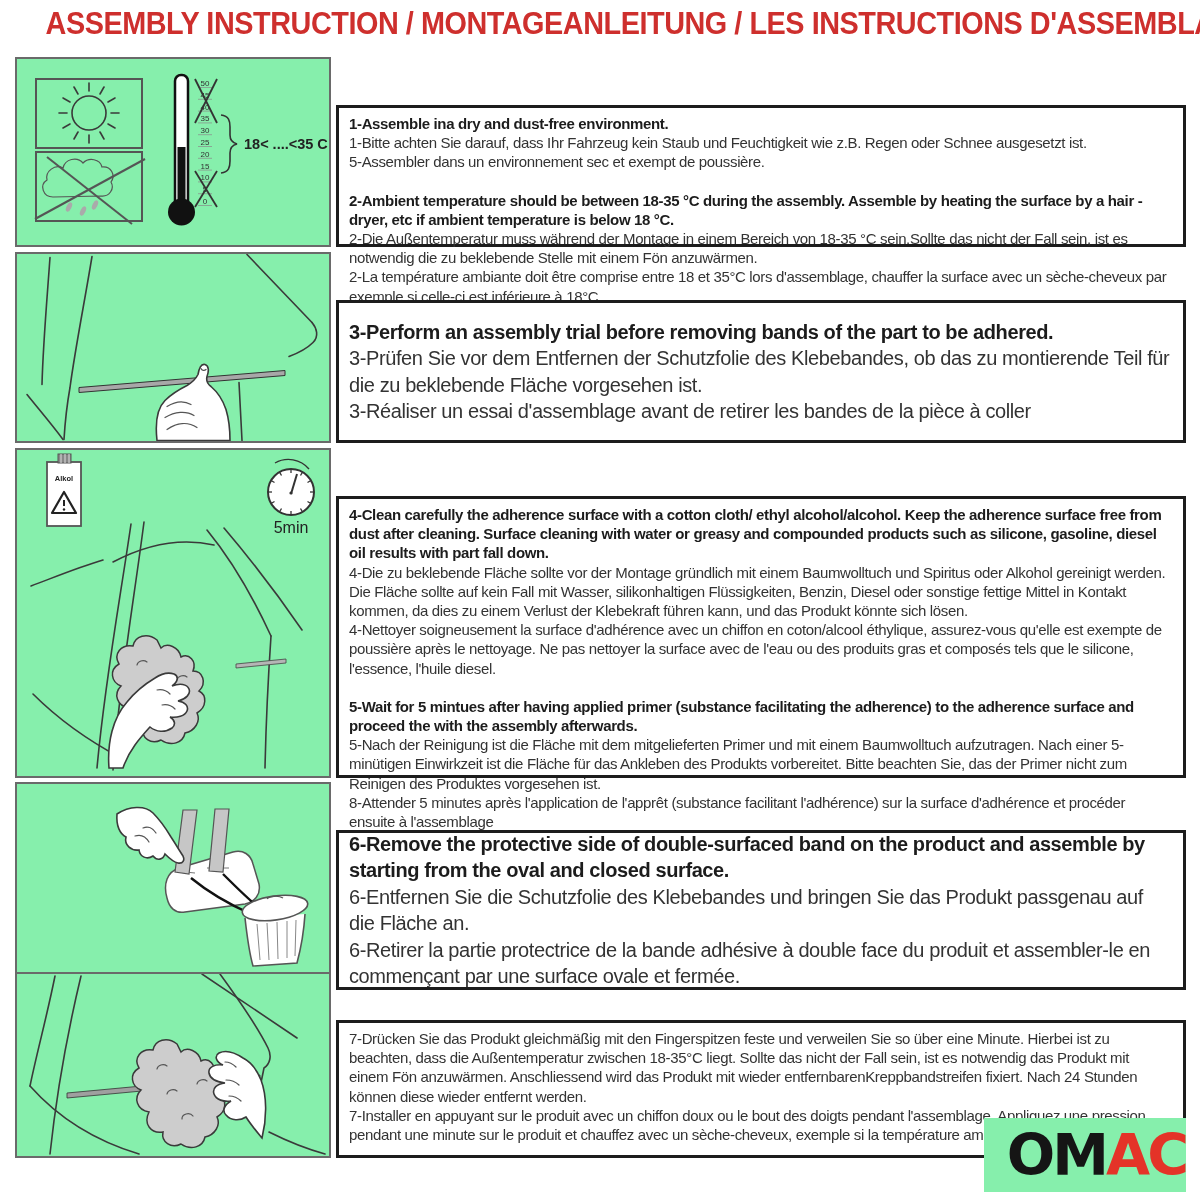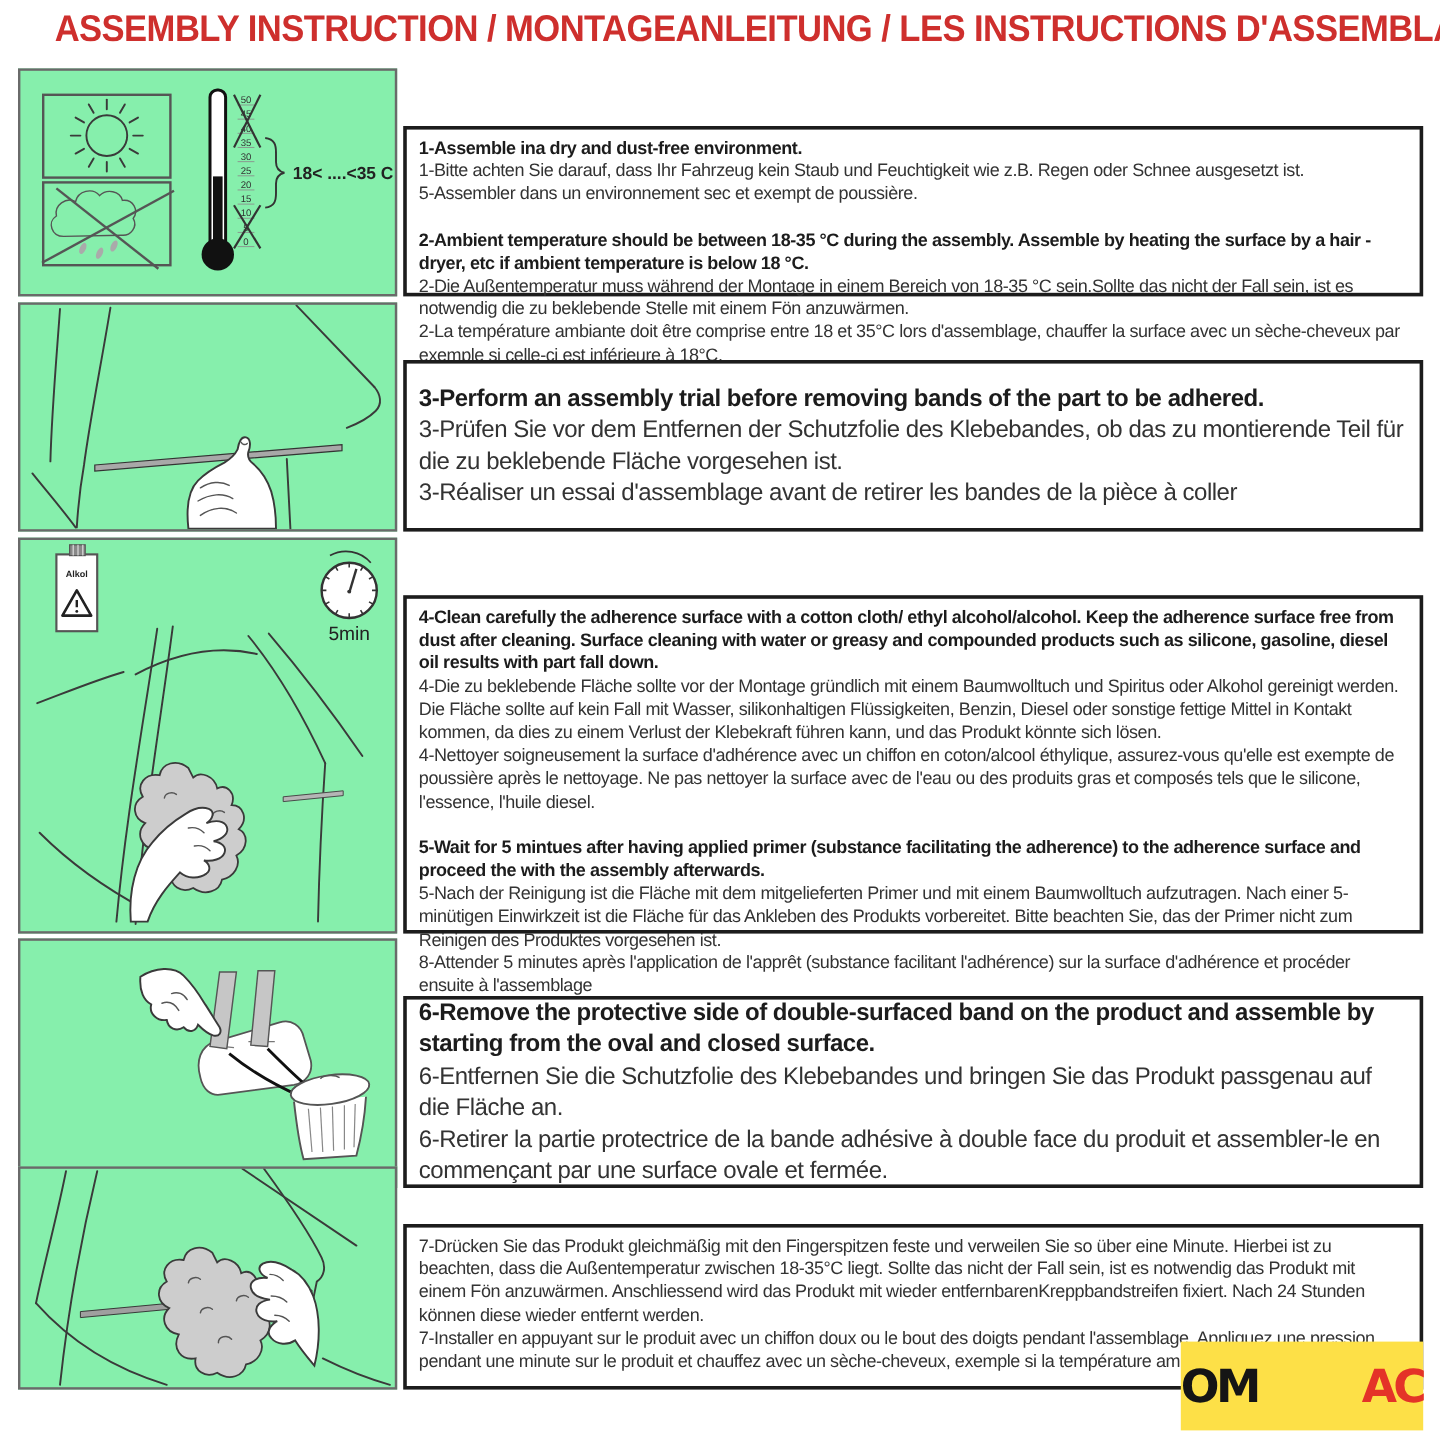--- a/index.html
+++ b/index.html
@@ -17,24 +17,24 @@
   .text-box{position:absolute;left:336px;width:850px;top:0;bottom:0;background:#fff;
             border:3px solid #1c1c1c;box-sizing:border-box;
             padding:6px 12px 6px 10px;display:flex;flex-direction:column;margin-top:48px;}
   .text-box.center{justify-content:center;}
   .text-box p{margin:0;letter-spacing:-0.35px;}
   .sm p{font-size:15px;line-height:19.2px;color:#333;}
   .lg p{font-size:20px;line-height:26.5px;color:#333;letter-spacing:-0.4px;}
   p.b{font-weight:700;color:#1c1c1c;}
   p.gap{margin-top:19px;}
   
-  .logo{position:absolute;left:984px;top:1118px;width:202px;height:74px;background:#fde047;
-        display:flex;align-items:center;justify-content:space-between;z-index:5;
+  .logo{position:absolute;left:984px;top:1118px;width:202px;height:74px;background:#86efac;
+        display:flex;align-items:center;justify-content:flex-end;z-index:5;
         font-family:"DejaVu Sans","Liberation Sans",sans-serif;font-weight:800;
-        font-size:38px;letter-spacing:-3px;line-height:1;}
+        font-size:57px;letter-spacing:-3px;line-height:1;}
   .logo .lb{color:#151515;}
   .logo .lr{color:#e43328;}
   
   svg .ln{fill:none;stroke:#3a3a3a;stroke-width:1.6;stroke-linecap:round;}
   svg .thin{fill:none;stroke:#555;stroke-width:1.2;stroke-linecap:round;}
   svg text{font-family:"Liberation Sans","DejaVu Sans",sans-serif;}
 </style>
 </head>
 <body>
 

